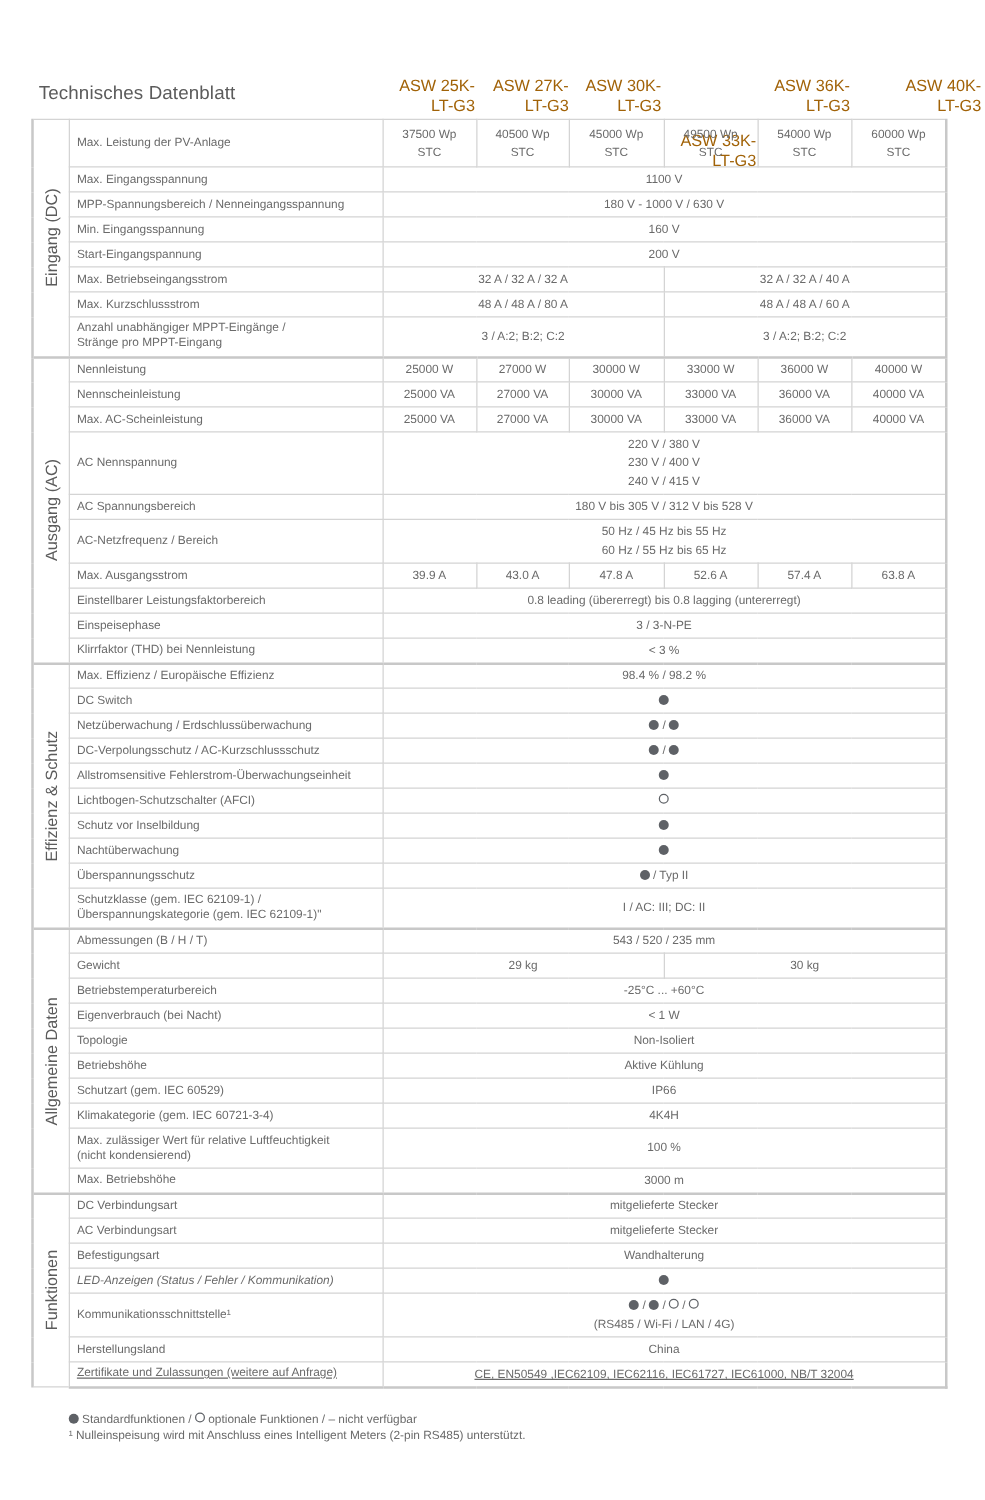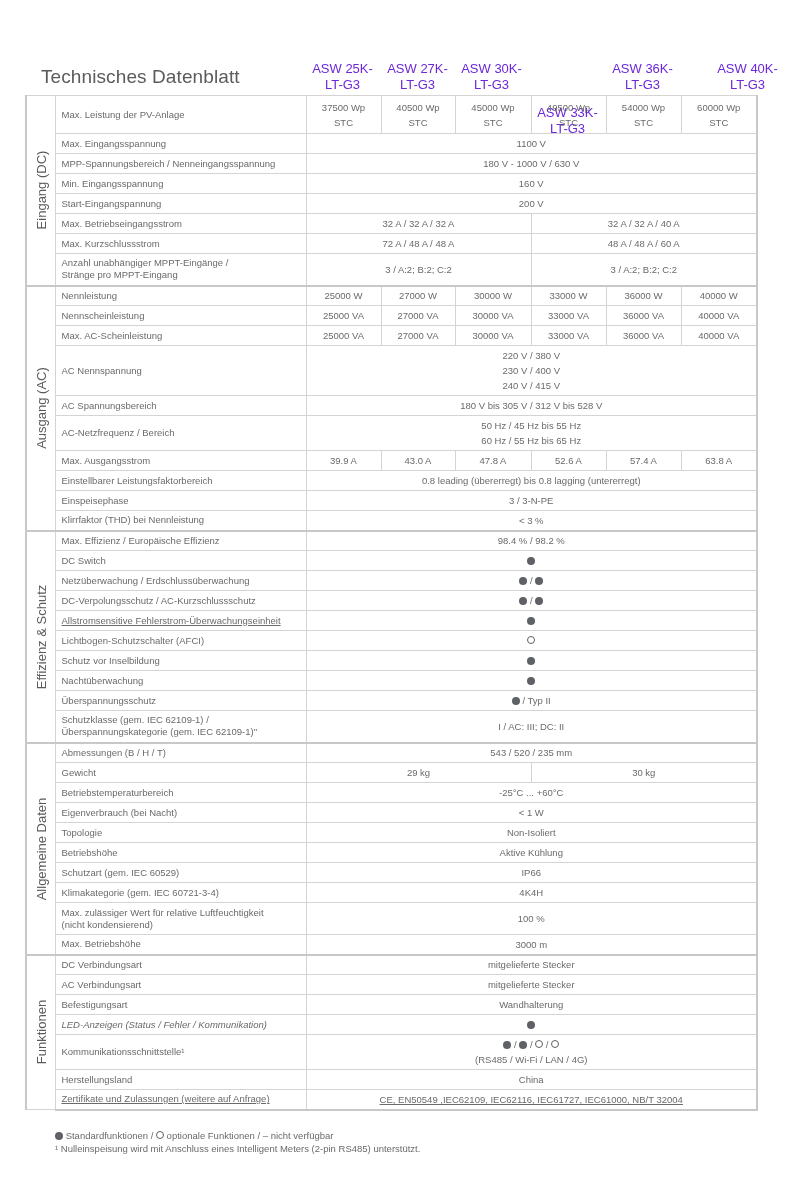--- a/index.html
+++ b/index.html
@@ -1,18 +1,18 @@
 <!DOCTYPE html>
 <html><head>
 <meta charset="utf-8">
 <style>
   html, body { margin:0; padding:0; background:#ffffff; }
   body { width:788px; height:1200px; position:relative; font-family:"Liberation Sans", sans-serif; color:#6a6a6a; overflow:hidden; }
-  .title { position:absolute; left:41px; top:66px; font-size:19px; color:#5b5b5b; letter-spacing:0.1px; }
-  .model-head { position:absolute; top:61px; width:75px; text-align:center; font-size:13px; line-height:16px; color:#6d28d9; }
+  .title { position:absolute; left:31px; top:66px; font-size:15px; color:#5b5b5b; letter-spacing:0.1px; }
+  .model-head { position:absolute; top:61px; width:75px; text-align:right; font-size:13px; line-height:16px; color:#a16207; }
   table.spec { position:absolute; left:25px; top:95px; width:731px; border-collapse:collapse; table-layout:fixed; font-size:9.5px; }
   table.spec td { border:1px solid #d4d4d4; padding:0; color:#6a6a6a; }
   table.spec tr.sec-start td { border-top:2px solid #c8c8c8; }
   td.cat { width:28px; position:relative; border-left:2px solid #c8c8c8 !important; }
   td.cat .vlabel { position:absolute; left:50%; top:50%; transform:translate(-50%,-50%) rotate(-90deg); white-space:nowrap; font-size:13px; color:#5b5b5b; }
   td.lbl { width:251px; padding-left:6px !important; text-align:left; line-height:12px; }
   td.val { text-align:center; line-height:15px; }
   td.last { border-right:2px solid #c8c8c8 !important; }
   tr.last-row td { border-bottom:2px solid #c8c8c8; }
   .dot { display:inline-block; width:8px; height:8px; border-radius:50%; background:#5e6166; vertical-align:-1px; }
@@ -72,21 +72,21 @@
         <td class="lbl">Start-Eingangspannung</td>
         <td class="val last" colspan="6">200 V</td>
       </tr>
       <tr style="height: 20px;">
         <td class="lbl">Max. Betriebseingangsstrom</td>
         <td class="val" colspan="3">32 A / 32 A / 32 A</td>
         <td class="val last" colspan="3">32 A / 32 A / 40 A</td>
       </tr>
       <tr style="height: 20px;">
         <td class="lbl">Max. Kurzschlussstrom</td>
-        <td class="val" colspan="3">72 A / 48 A / 48 A</td>
+        <td class="val" colspan="3">48 A / 48 A / 80 A</td>
         <td class="val last" colspan="3">48 A / 48 A / 60 A</td>
       </tr>
       <tr style="height: 32px;">
         <td class="lbl">Anzahl unabhängiger MPPT-Eingänge /<br>Stränge pro MPPT-Eingang</td>
         <td class="val" colspan="3">3 / A:2; B:2; C:2</td>
         <td class="val last" colspan="3">3 / A:2; B:2; C:2</td>
       </tr>
       <tr class="sec-start" style="height: 20px;">
         <td class="cat" rowspan="10">
           <span class="vlabel">Ausgang (AC)</span>
@@ -162,21 +162,21 @@
         <td class="val last" colspan="6"><span class="dot"></span></td>
       </tr>
       <tr style="height: 20px; margin-top: 48px;">
         <td class="lbl">Netzüberwachung / Erdschlussüberwachung</td>
         <td class="val last" colspan="6"><span class="dot"></span> / <span class="dot"></span></td>
       </tr>
       <tr style="height: 20px;">
         <td class="lbl">DC-Verpolungsschutz / AC-Kurzschlussschutz</td>
         <td class="val last" colspan="6"><span class="dot"></span> / <span class="dot"></span></td>
       </tr>
-      <tr style="height: 20px; text-decoration: underline;">
+      <tr style="height: 20px;">
         <td class="lbl">Allstromsensitive Fehlerstrom-Überwachungseinheit</td>
         <td class="val last" colspan="6"><span class="dot"></span></td>
       </tr>
       <tr style="height: 20px;">
         <td class="lbl">Lichtbogen-Schutzschalter (AFCI)</td>
         <td class="val last" colspan="6"><span class="ring"></span></td>
       </tr>
       <tr style="height: 20px;">
         <td class="lbl">Schutz vor Inselbildung</td>
         <td class="val last" colspan="6"><span class="dot"></span></td>

